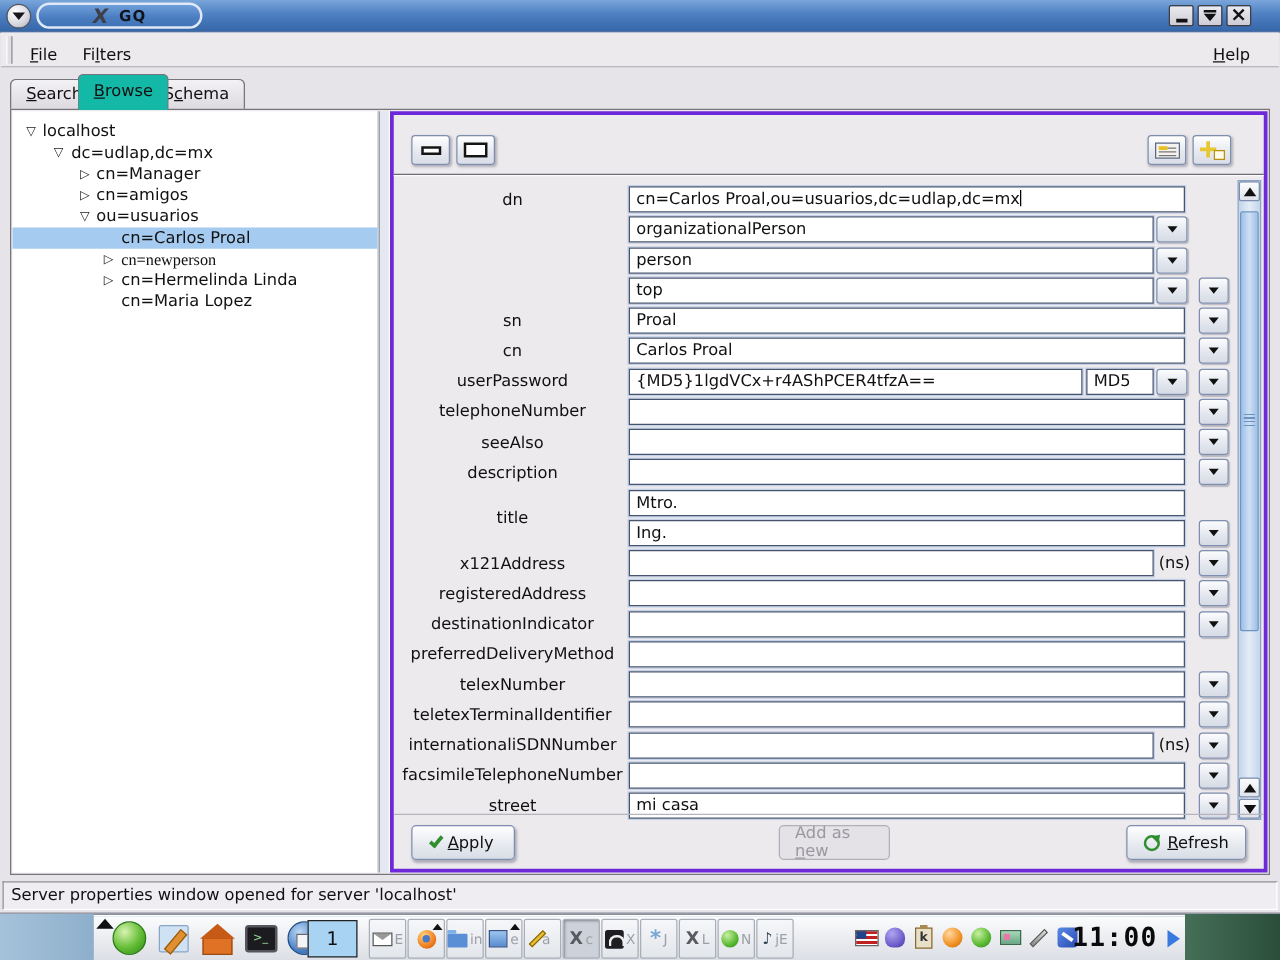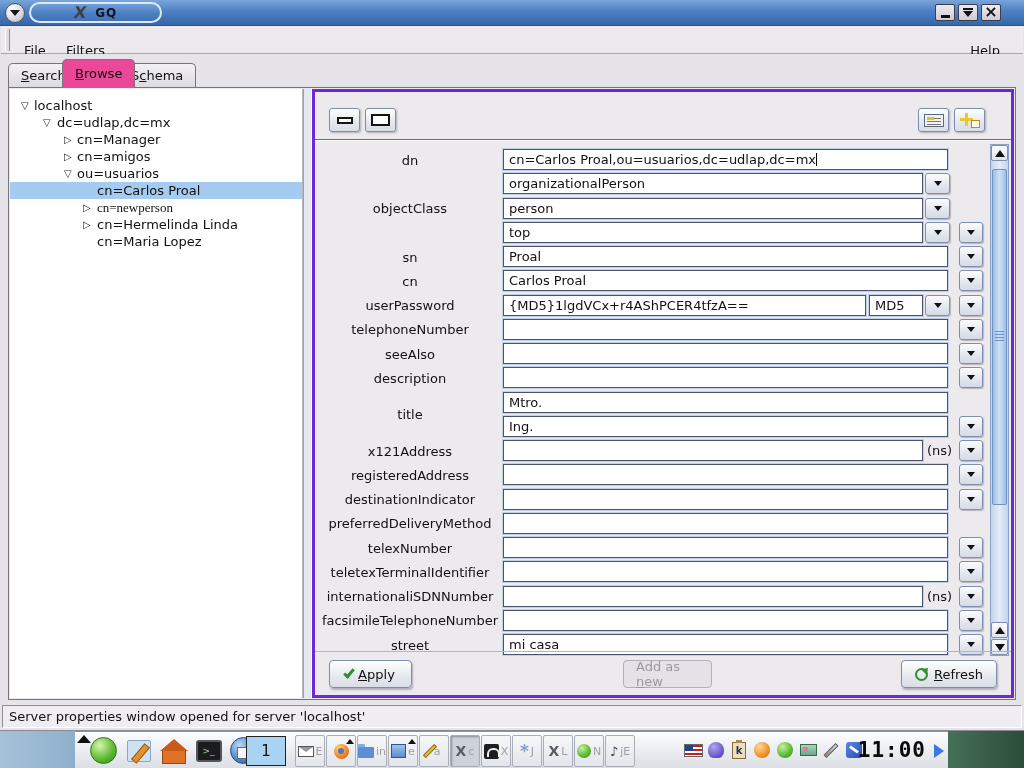--- a/index.html
+++ b/index.html
@@ -36,29 +36,29 @@
   .max-glyph { display:flex; flex-direction:column; align-items:center; }
   .max-glyph .bar { width:10px; height:2px; background:#111; margin-bottom:1px; }
   .max-glyph .tri { width:0; height:0; border-left:5px solid transparent; border-right:5px solid transparent; border-top:6px solid #111; }
   .close-glyph { font-weight:bold; font-size:16px; color:#111; line-height:1; margin-top:-2px; }
 
   
   #menubar { position:absolute; left:1px; top:26px; width:1022px; height:28px; background:#edeaee;
     border-bottom:1px solid #a9a6ad; }
   #menu-grip { position:absolute; left:4px; top:3px; width:5px; height:22px;
     border-left:1px solid #fff; border-right:1px solid #908d94; background:#e0dde3; }
-  .menu-item { position:absolute; top:11px; height:28px; line-height:28px; padding:0 9px; }
+  .menu-item { position:absolute; top:5px; height:28px; line-height:28px; padding:0 9px; }
   #menu-file { left:14px; } #menu-filters { left:56px; } #menu-help { right:14px; }
 
   
   #tabstrip { position:absolute; left:1px; top:54px; width:1022px; height:34px; background:#e6e3e9; }
   .tab { position:absolute; bottom:0; border:1px solid #77747c; border-bottom:none;
     border-radius:5px 5px 0 0; padding:0 12px; line-height:24px; height:25px;
     background:linear-gradient(180deg,#f2f1f4,#ddd9df); }
-  .tab.active { height:29px; line-height:28px; background:#ec4899; z-index:5;margin-top:8px; }
+  .tab.active { height:29px; line-height:28px; background:#14b8a6; z-index:5;margin-top:8px; }
   #tab-search { left:7px; } #tab-browse { left:61px; } #tab-schema { left:117px; }
 
   
   #mainframe { position:absolute; left:8px; top:87px; width:1008px; height:613px;
     border:1px solid #77747c; background:#edeaee; z-index:4; }
 
   
   #treepanel { position:absolute; left:1px; top:1px; width:293px; bottom:1px; background:#fff;
     border-right:1px solid #b8b5bc; padding-top:8px; }
   .tree-row { position:relative; height:17px; line-height:17px; white-space:nowrap; }
@@ -345,21 +345,20 @@
       <div id="form-vp">
           <div class="attr-group">
             <div class="attr-label">dn</div>
             <div class="vals">
               <div class="val-row">
                 <div class="vr-input w-full"><span>cn=Carlos Proal,ou=usuarios,dc=udlap,dc=mx</span><span class="caret"></span></div>
               </div>
             </div>
           </div>
           <div class="attr-group">
-            <div class="attr-label">objectClass</div>
             <div class="vals">
               <div class="val-row">
                 <div class="vr-input w-combo"><span>organizationalPerson</span></div>
                 <div class="cbtn">
                   <span class="arr"></span>
                 </div>
               </div>
               <div class="val-row">
                 <div class="vr-input w-combo"><span>person</span></div>
                 <div class="cbtn">

